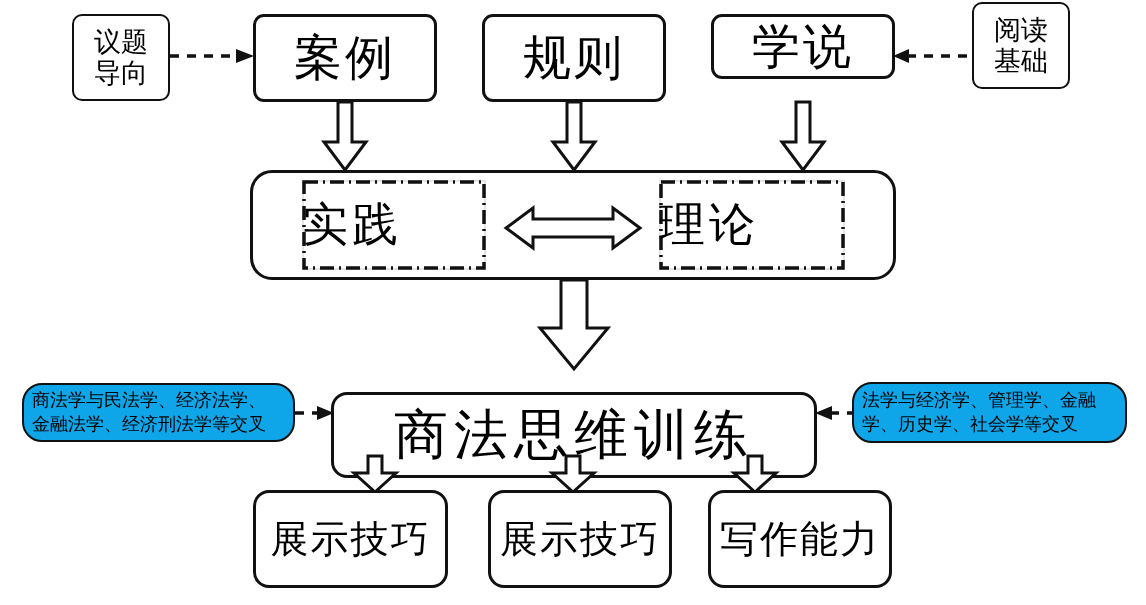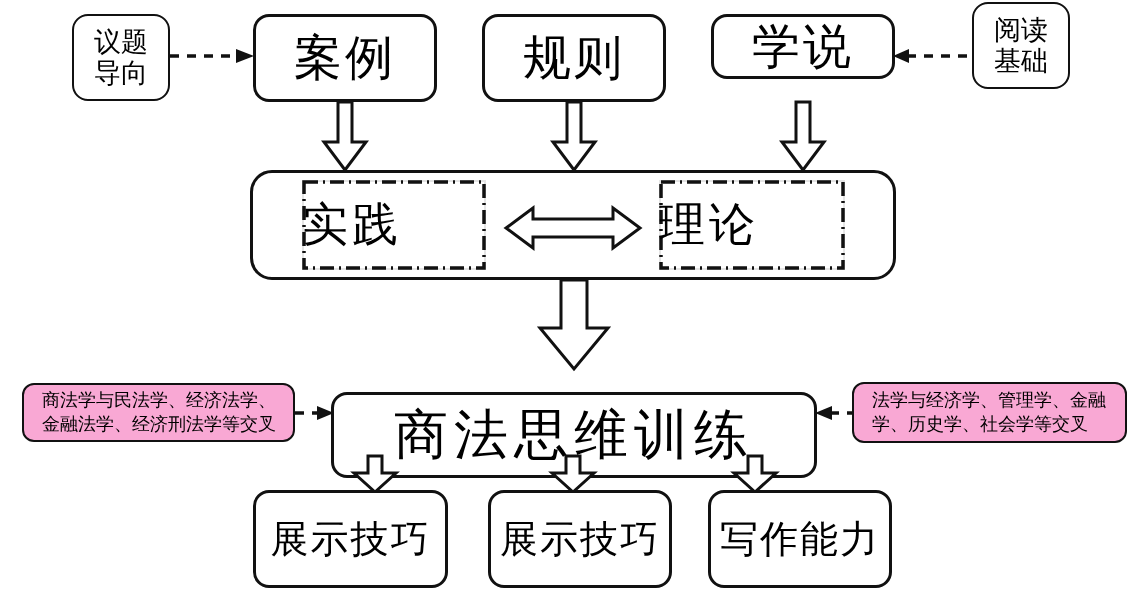--- a/index.html
+++ b/index.html
@@ -16,63 +16,63 @@
     width: 1146px;
     height: 605px;
     background: #ffffff;
     overflow: hidden;
   }
   .node {
     position: absolute;
     box-sizing: border-box;
     background: #ffffff;
     border: 3px solid #111111;
-    border-radius: 16px;
+    border-radius: 11px;
     display: flex;
     align-items: center;
     justify-content: center;
     text-align: center;
     line-height: 1.12;
     white-space: pre-line;
     letter-spacing: 1px;
   }
   .node.small {
     border-width: 2.5px;
-    border-radius: 16px;
+    border-radius: 10px;
     font-size: 27px;
     letter-spacing: 0px;
   }
   .node.big {
     font-size: 48px;
     letter-spacing: 3px;
   }
   .node.main {
     font-size: 54px;
     letter-spacing: 6px;
     border-radius: 16px;
   }
   .node.bottom {
     font-size: 38px;
     letter-spacing: 2px;
     border-radius: 16px;
   }
   .note {
     position: absolute;
     box-sizing: border-box;
-    background: #f9a8d4;
+    background: #0ea5e9;
     border: 2.5px solid #111111;
-    border-radius: 12px;
+    border-radius: 20px;
     display: flex;
     align-items: center;
     justify-content: flex-start;
     text-align: left;
     font-size: 18px;
     line-height: 1.28;
     letter-spacing: 0px;
-    padding: 2px 8px 2px 18px;
+    padding: 2px 8px 2px 8px;
     white-space: pre-line;
   }
   .band {
     position: absolute;
     box-sizing: border-box;
     background: #ffffff;
     border: 3.5px solid #111111;
     border-radius: 22px;
   }
   .dashdot {

